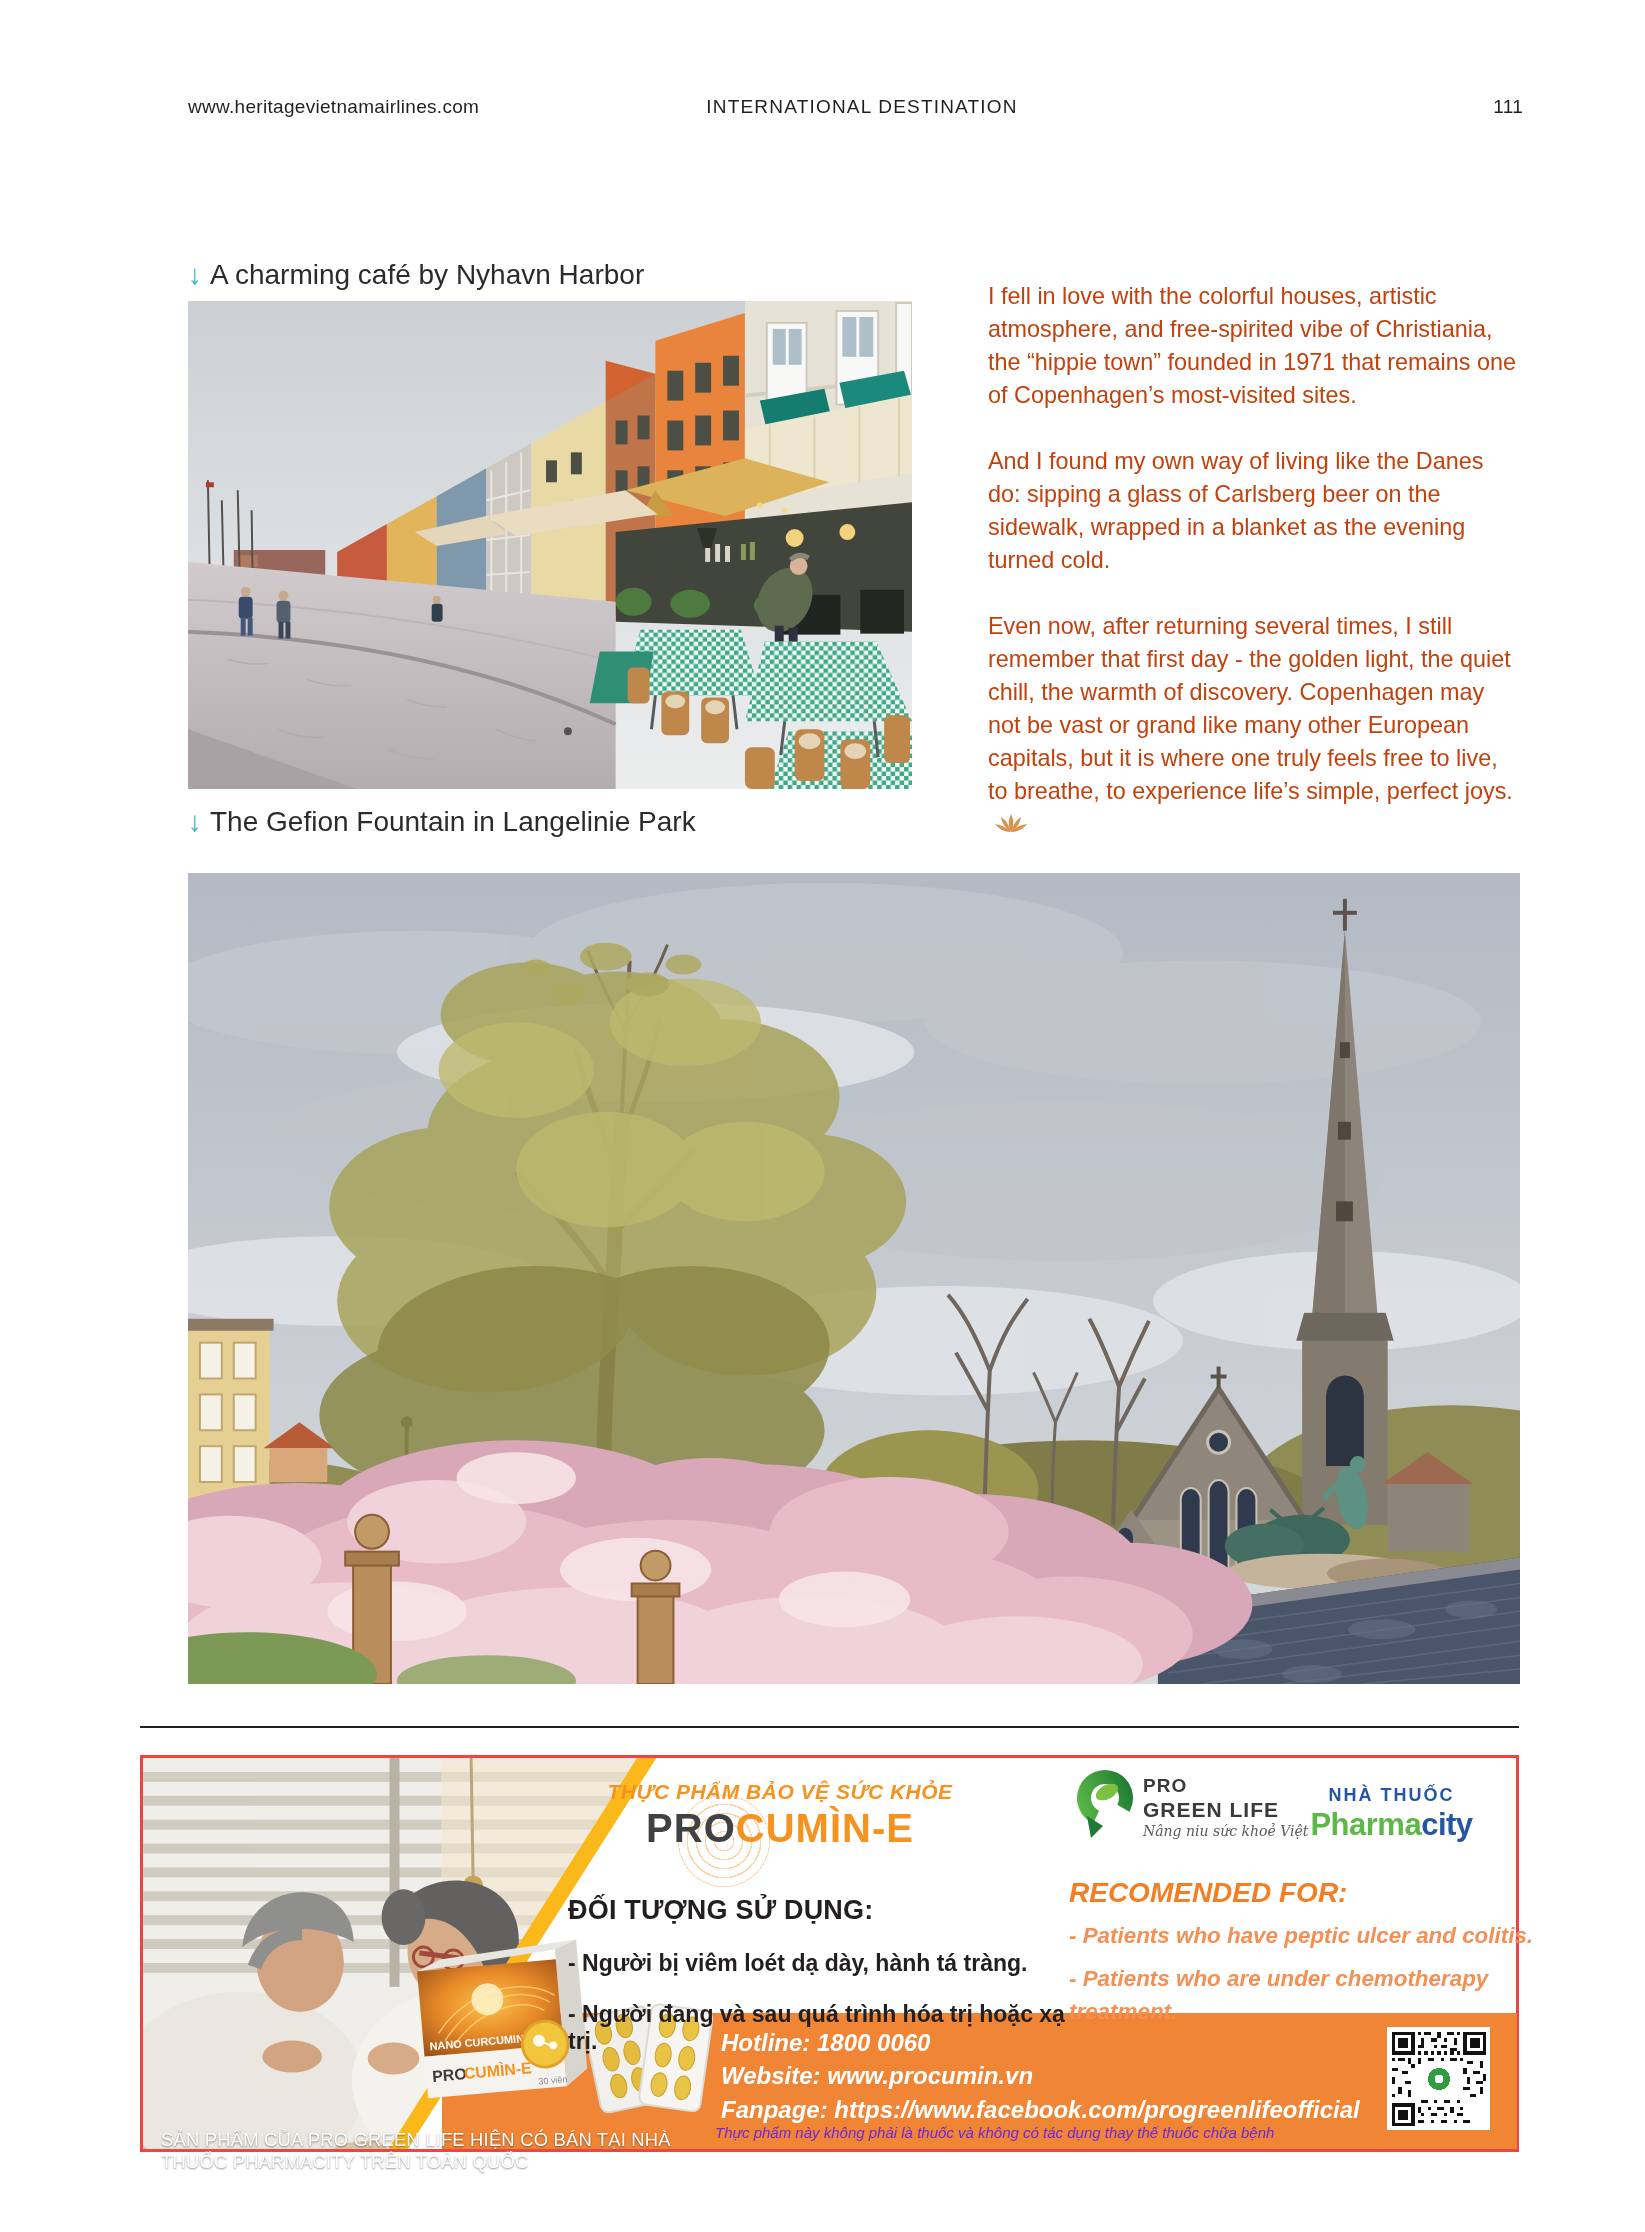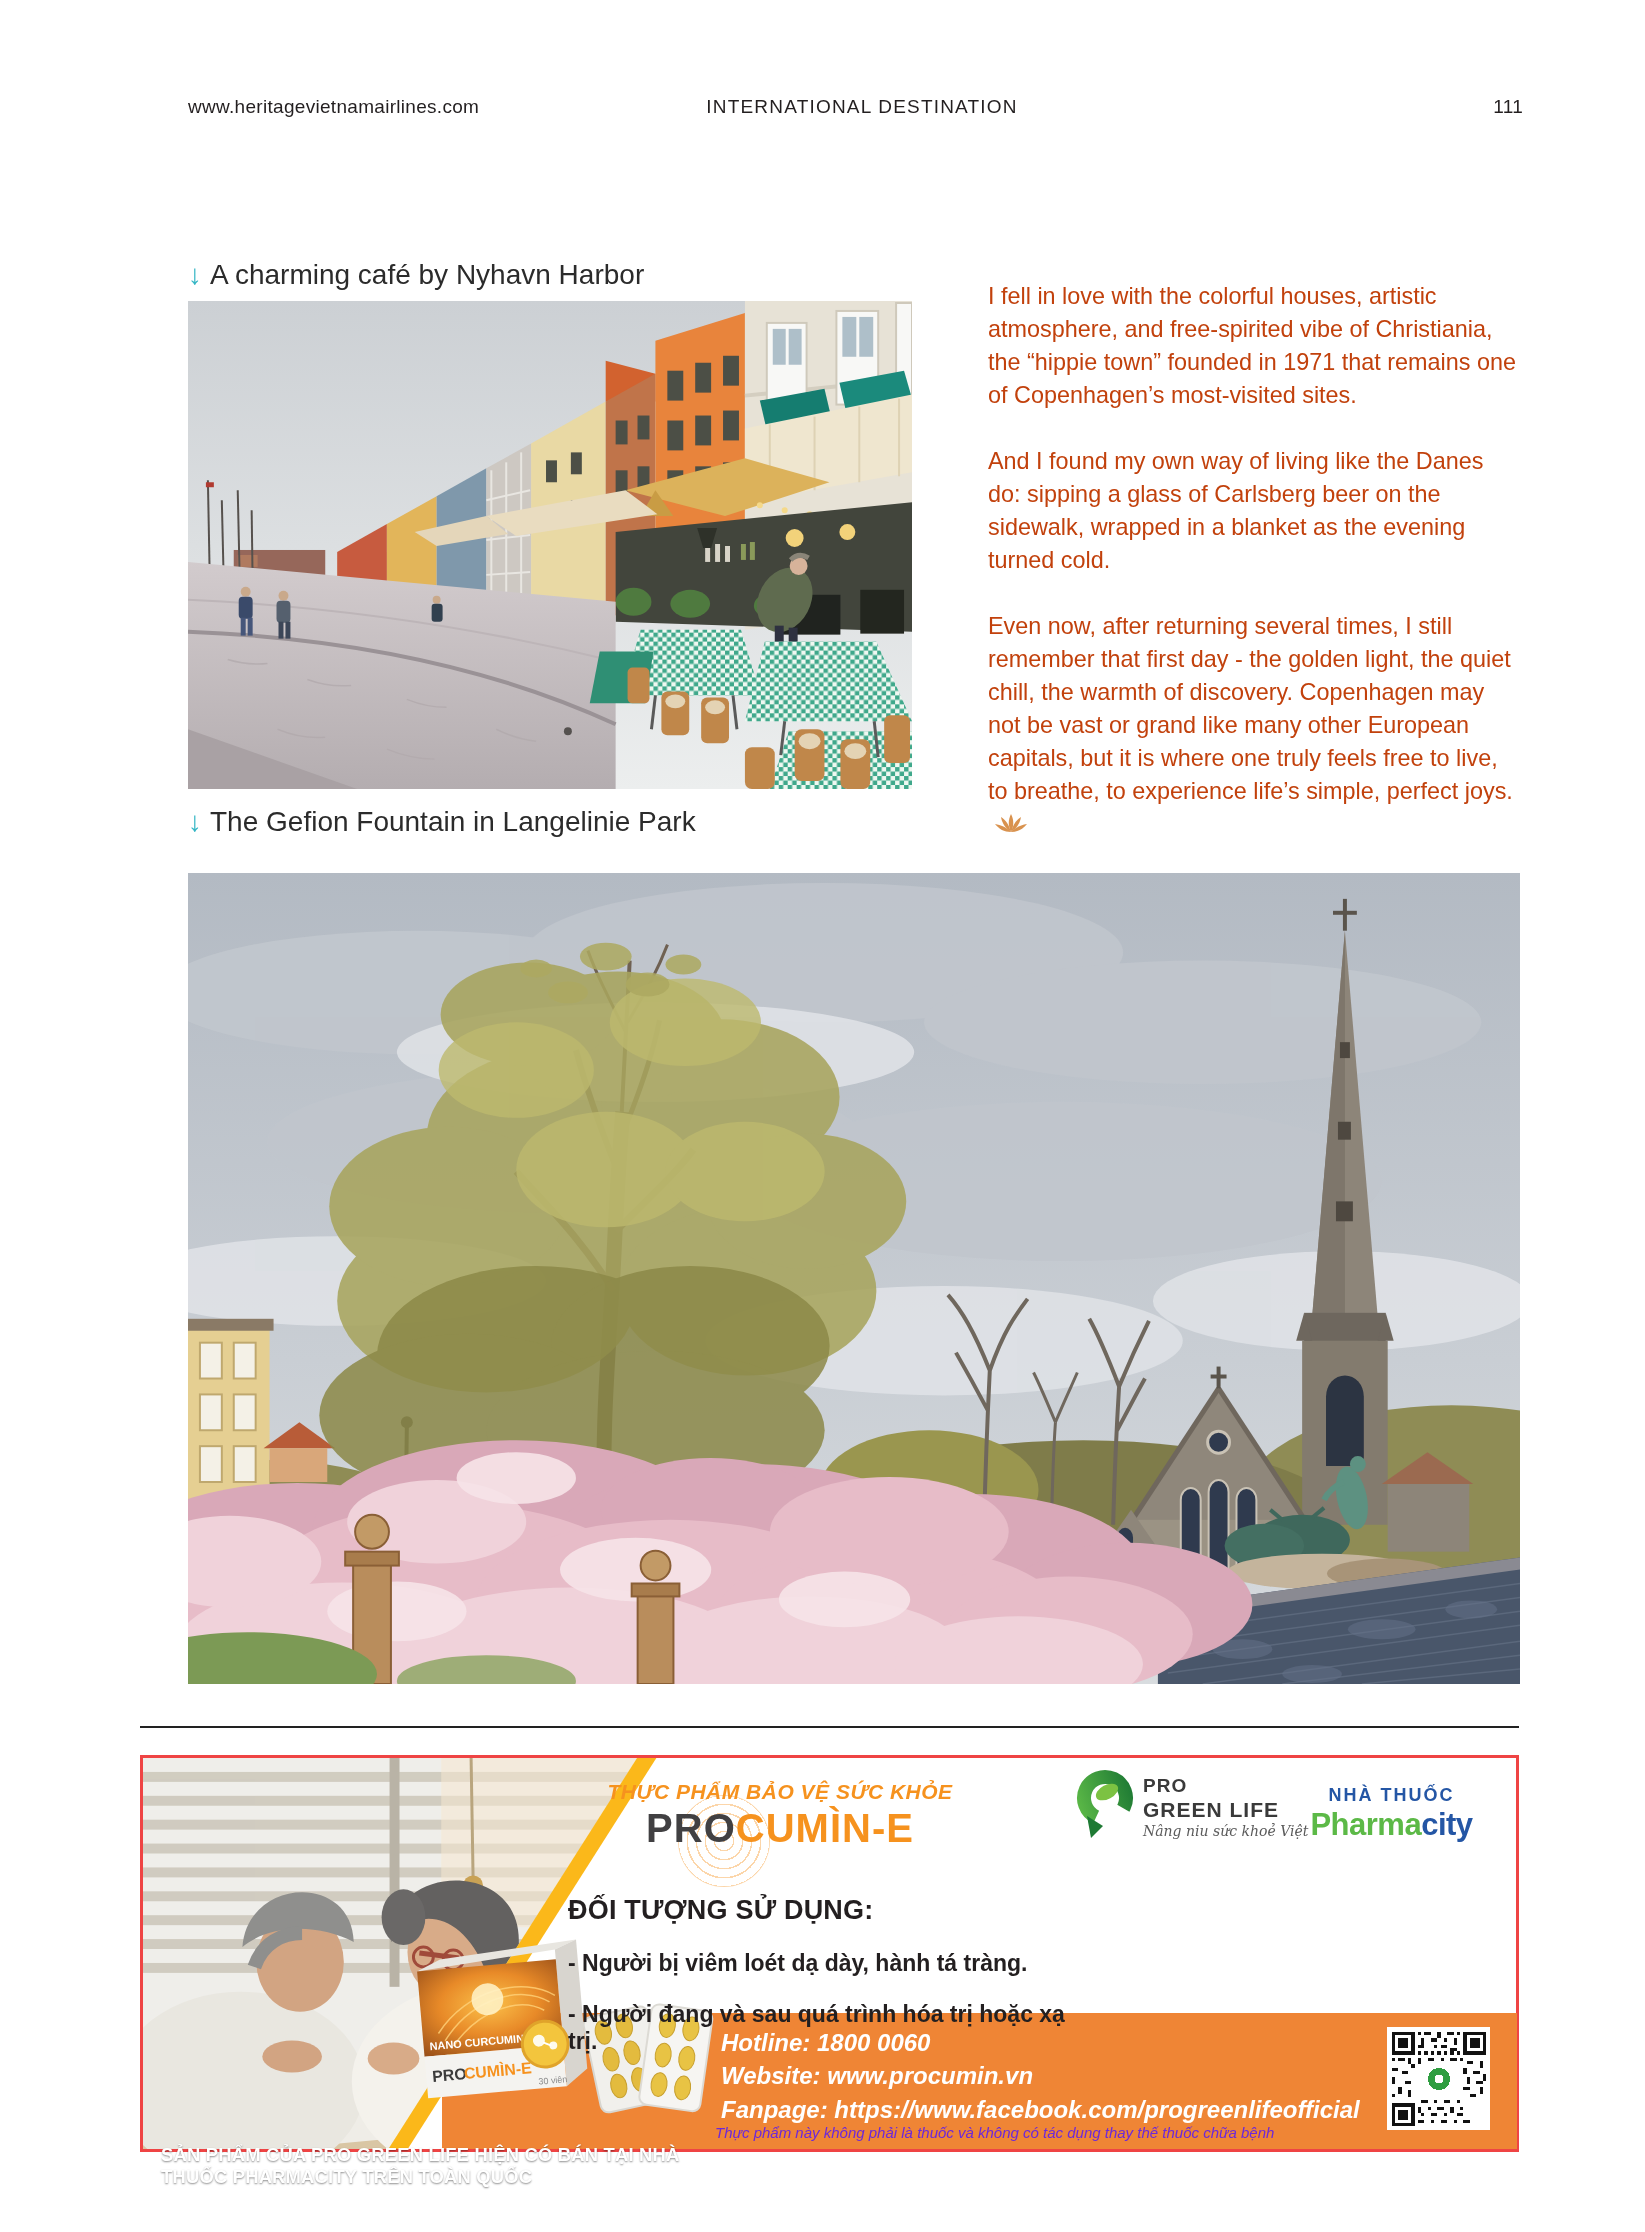--- a/index.html
+++ b/index.html
@@ -47,21 +47,21 @@
   .phc-l2 .g{color:#5cb947;}
   .phc-l2 .b{color:#2456a5;}
   .usage{position:absolute;left:425px;top:137px;width:502px;z-index:5;color:#231f20;}
   .usage-title{font-size:27px;font-weight:900;letter-spacing:0.2px;}
   .usage-item{font-size:23px;font-weight:700;margin-top:24px;}
   .rec{position:absolute;left:926px;top:119px;width:468px;z-index:5;font-style:italic;}
   .rec-title{font-size:28px;font-weight:900;color:#f07f26;}
   .rec-item{font-size:22.4px;font-weight:700;color:#f49054;margin-top:11px;line-height:1.45;}
   .contact{position:absolute;left:578px;z-index:5;color:#fff;font-weight:bold;font-size:24px;font-style:italic;}
   .disclaimer{position:absolute;left:572px;top:366px;z-index:5;color:#6d28d9;font-style:italic;font-size:15px;}
-  .dist{position:absolute;left:18px;top:386px;width:557px;z-index:6;color:#fff;font-weight:bold;
+  .dist{position:absolute;left:18px;top:371px;width:557px;z-index:6;color:#fff;font-weight:normal;
         font-size:18.4px;letter-spacing:0.2px;text-shadow:0 1px 2px rgba(0,0,0,.45);}
   .product-box{position:absolute;left:251px;top:177px;z-index:4;transform:rotate(-5deg);}
   .blisters{position:absolute;left:436px;top:239px;z-index:4;}
   .qr{position:absolute;left:1244px;top:269px;width:103px;height:103px;background:#fff;padding:5px;z-index:5;}
 </style>
 </head>
 <body>
 
 <div class="page">
 
@@ -557,20 +557,25 @@
         <span class="g">Pharma</span><span class="b">city</span>
       </div>
     </div>
 
     <div class="usage">
       <div class="usage-title">ĐỐI TƯỢNG SỬ DỤNG:</div>
       <div class="usage-item">- Người bị viêm loét dạ dày, hành tá tràng.</div>
       <div class="usage-item">- Người đang và sau quá trình hóa trị hoặc xạ trị.</div>
     </div>
 
+    <div class="rec">
+      <div class="rec-title">RECOMENDED FOR:</div>
+      <div class="rec-item">- Patients who have peptic ulcer and colitis.</div>
+      <div class="rec-item">- Patients who are under chemotherapy treatment.</div>
+    </div>
 
     <div class="product-box">
       <svg width="249" height="174" viewBox="0 0 250 175">
         <defs>
           <radialGradient id="boxg" cx=".5" cy=".45" r=".8">
             <stop offset="0" stop-color="#fbc14a"></stop>
               <stop offset=".45" stop-color="#e88a28"></stop>
               <stop offset="1" stop-color="#8a4416"></stop>
           </radialGradient>
         </defs>

